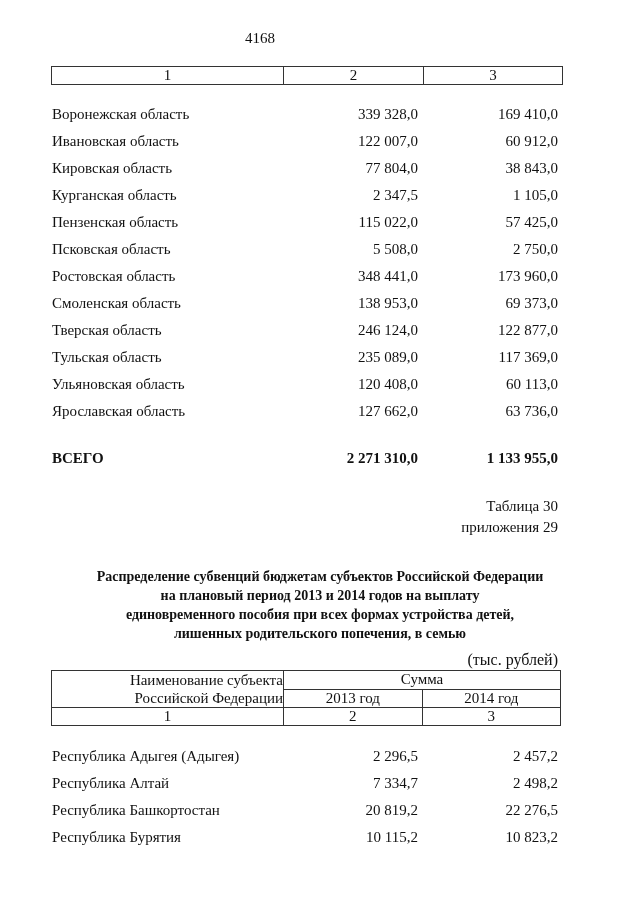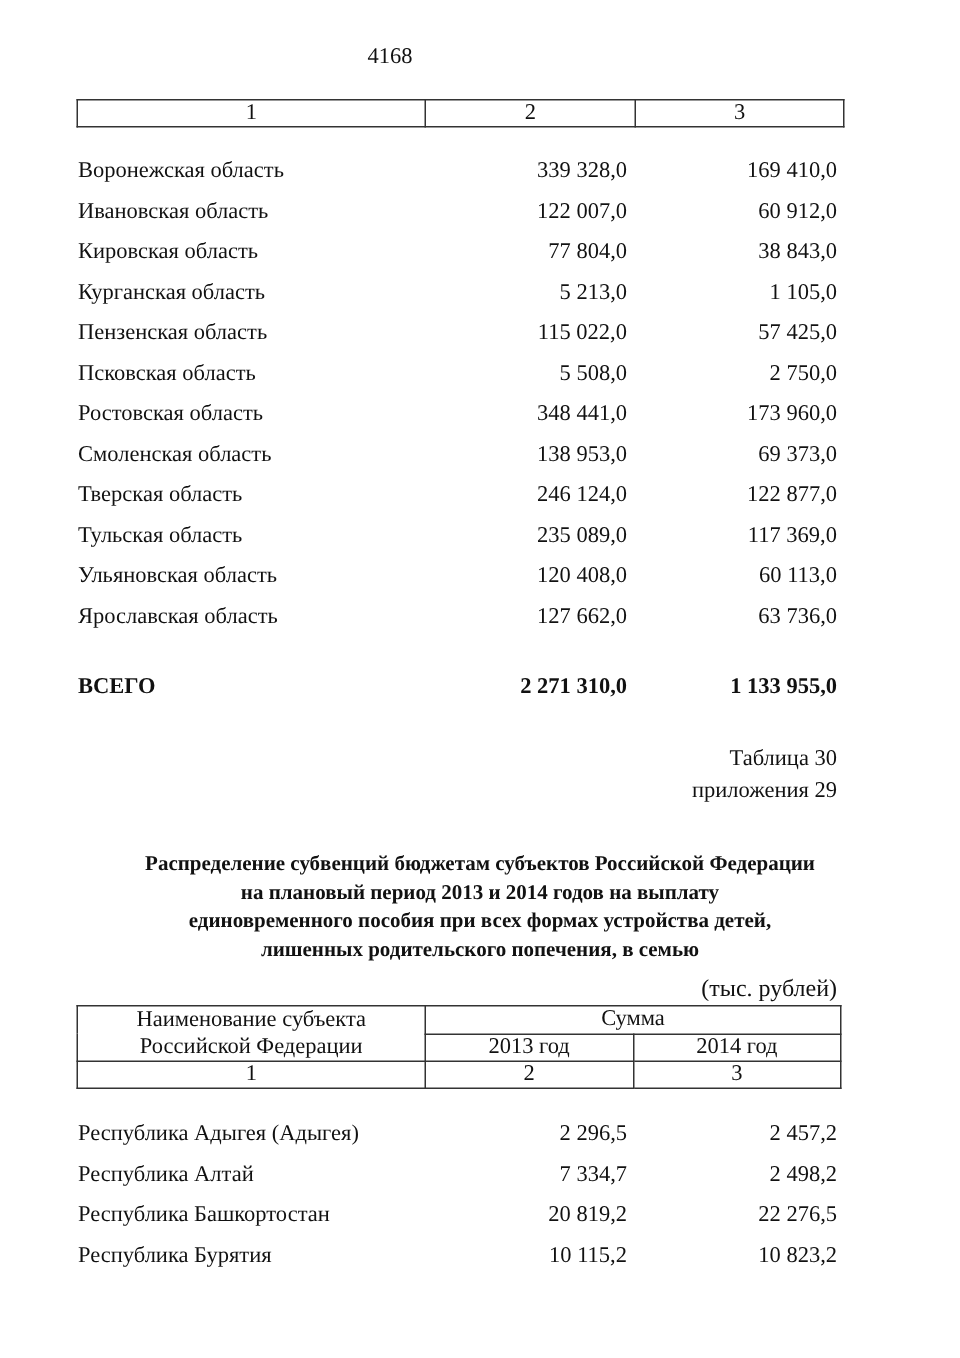--- a/index.html
+++ b/index.html
@@ -51,21 +51,21 @@
     <span class="v1">122 007,0</span>
     <span class="v2">60 912,0</span>
   </div>
   <div class="row" style="top:158px;">
     <span class="name">Кировская область</span>
     <span class="v1">77 804,0</span>
     <span class="v2">38 843,0</span>
   </div>
   <div class="row" style="top:185px;">
     <span class="name">Курганская область</span>
-    <span class="v1">5 213,0</span>
+    <span class="v1">2 347,5</span>
     <span class="v2">1 105,0</span>
   </div>
   <div class="row" style="top:212px;">
     <span class="name">Пензенская область</span>
     <span class="v1">115 022,0</span>
     <span class="v2">57 425,0</span>
   </div>
   <div class="row" style="top:239px;">
     <span class="name">Псковская область</span>
     <span class="v1">5 508,0</span>
@@ -118,21 +118,21 @@
   <div>на плановый период 2013 и 2014 годов на выплату</div>
   <div>единовременного пособия при всех формах устройства детей,</div>
   <div>лишенных родительского попечения, в семью</div>
 </div>
 
 <div class="abs units" style="top:651px;">(тыс. рублей)</div>
 
 <table class="hdr" style="left:51px; top:670px; width:510px;">
   <tbody>
       <tr style="height:18px;">
-    <td rowspan="2" style="width:231px; line-height:18px;">
+    <td rowspan="2" style="width:231px; line-height:18px;text-align:right;">
       <div>Наименование субъекта</div>
       <div>Российской Федерации</div>
     </td>
     <td colspan="2">Сумма</td>
   </tr>
   <tr style="height:18px;">
     <td style="width:139px;">2013 год</td>
     <td style="width:138px;">2014 год</td>
   </tr>
   <tr style="height:18px;">

